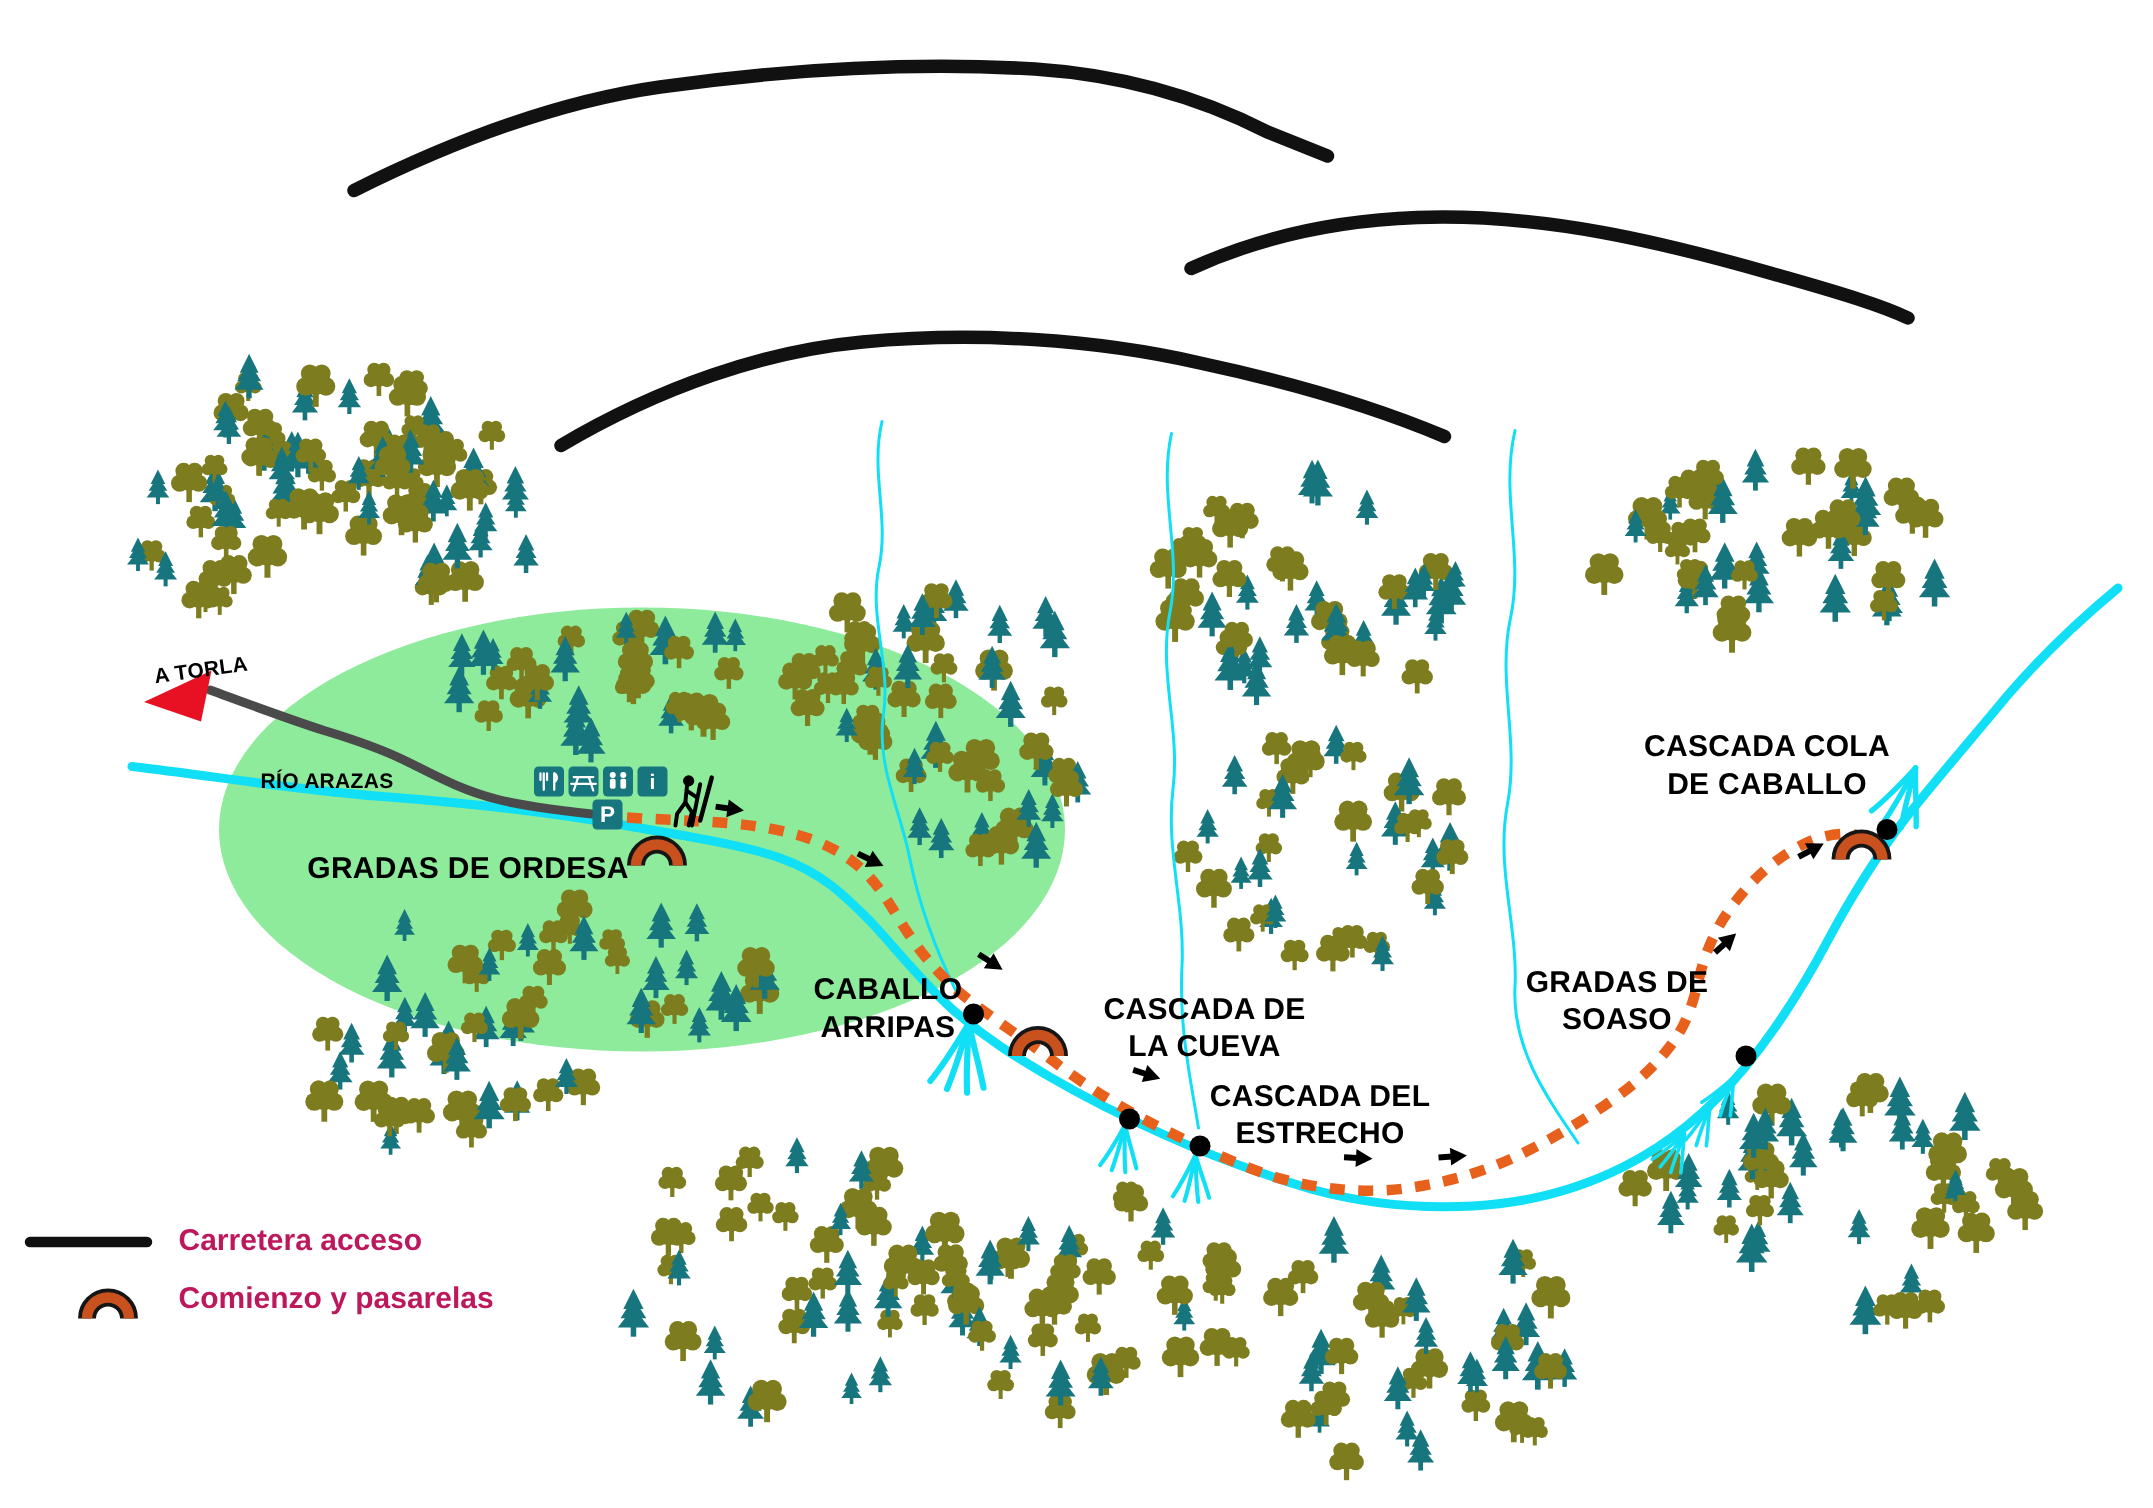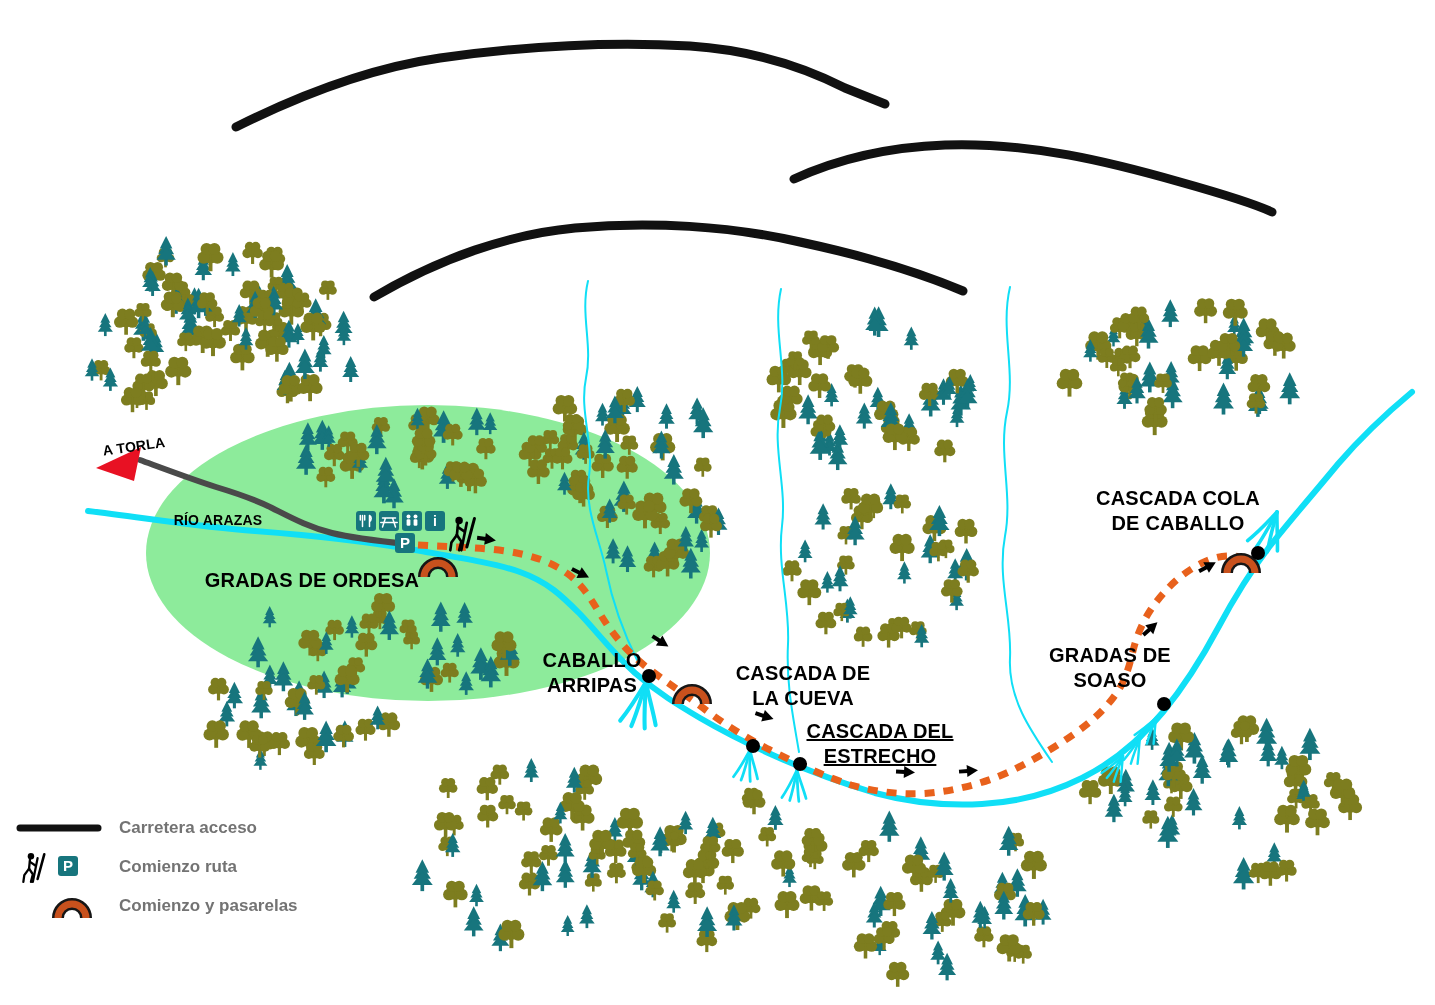--- a/index.html
+++ b/index.html
@@ -37,21 +37,21 @@
   .hiker circle{fill:#000;}
 
   .map-label{position:absolute;transform:translate(-50%,-50%);font-weight:bold;font-size:20px;
              color:#000;white-space:pre-line;text-align:center;line-height:1.25;letter-spacing:.2px;}
   .map-label.small{font-size:14px;}
   .map-label.tilt{transform:translate(-50%,-50%) rotate(-8deg);}
 
   .legend{position:absolute;left:12px;top:808px;width:340px;}
   .legend-row{display:flex;align-items:center;gap:12px;height:39px;}
   .legend-sym{flex:0 0 95px;}
-  .legend-label{font-weight:bold;font-size:17px;color:#737373;white-space:nowrap;}
+  .legend-label{font-weight:bold;font-size:20px;color:#be185d;white-space:nowrap;}
 </style>
 </head>
 <body>
 
 <div id="stage">
 
   <svg id="map-svg" width="1435" height="1005" viewBox="0 0 1435 1005" xmlns="http://www.w3.org/2000/svg" xmlns:xlink="http://www.w3.org/1999/xlink">
 
     <defs>
       <symbol id="tree-d" overflow="visible">
@@ -715,40 +715,33 @@
     <use href="#hiker" xlink:href="#hiker" transform="translate(458,547) scale(1.1)"></use>
   </svg>
 
   <div class="map-label small tilt" style="left:134px;top:447px;">A TORLA</div>
   <div class="map-label small" style="left:188px;top:521px;margin-left:30px;">RÍO ARAZAS</div>
   <div class="map-label" style="left:312px;top:580px;">GRADAS DE ORDESA</div>
   <div class="map-label" style="left:592px;top:673px;">CABALLO
 ARRIPAS</div>
   <div class="map-label" style="left:803px;top:686px;">CASCADA DE
 LA CUEVA</div>
-  <div class="map-label" style="left:880px;top:744px;text-decoration:underline;">CASCADA DEL
+  <div class="map-label" style="left:880px;top:744px;">CASCADA DEL
 ESTRECHO</div>
-  <div class="map-label" style="left:1078px;top:668px;margin-left:32px;">GRADAS DE
+  <div class="map-label" style="left:1078px;top:668px;">GRADAS DE
 SOASO</div>
   <div class="map-label" style="left:1178px;top:511px;">CASCADA COLA
 DE CABALLO</div>
 
   <div class="legend">
     <div class="legend-row">
       <svg class="legend-sym" width="95" height="34" viewBox="0 0 95 34">
         <line class="legend-road" x1="8" y1="17" x2="86" y2="17"></line>
       </svg>
       <span class="legend-label">Carretera acceso</span>
-    </div>
-    <div class="legend-row">
-      <svg class="legend-sym" width="95" height="34" viewBox="0 0 95 34">
-        <use href="#hiker" xlink:href="#hiker" transform="translate(18,29) scale(0.95)"></use>
-        <use href="#p-icon" xlink:href="#p-icon" transform="translate(46,6)"></use>
-      </svg>
-      <span class="legend-label">Comienzo ruta</span>
     </div>
     <div class="legend-row">
       <svg class="legend-sym" width="95" height="34" viewBox="0 0 95 34">
         <path class="bridge-outer" d="M46,29 A14,14 0 0 1 74,29"></path>
         <path class="bridge-inner" d="M46,29 A14,14 0 0 1 74,29"></path>
       </svg>
       <span class="legend-label">Comienzo y pasarelas</span>
     </div>
   </div>
 </div>

